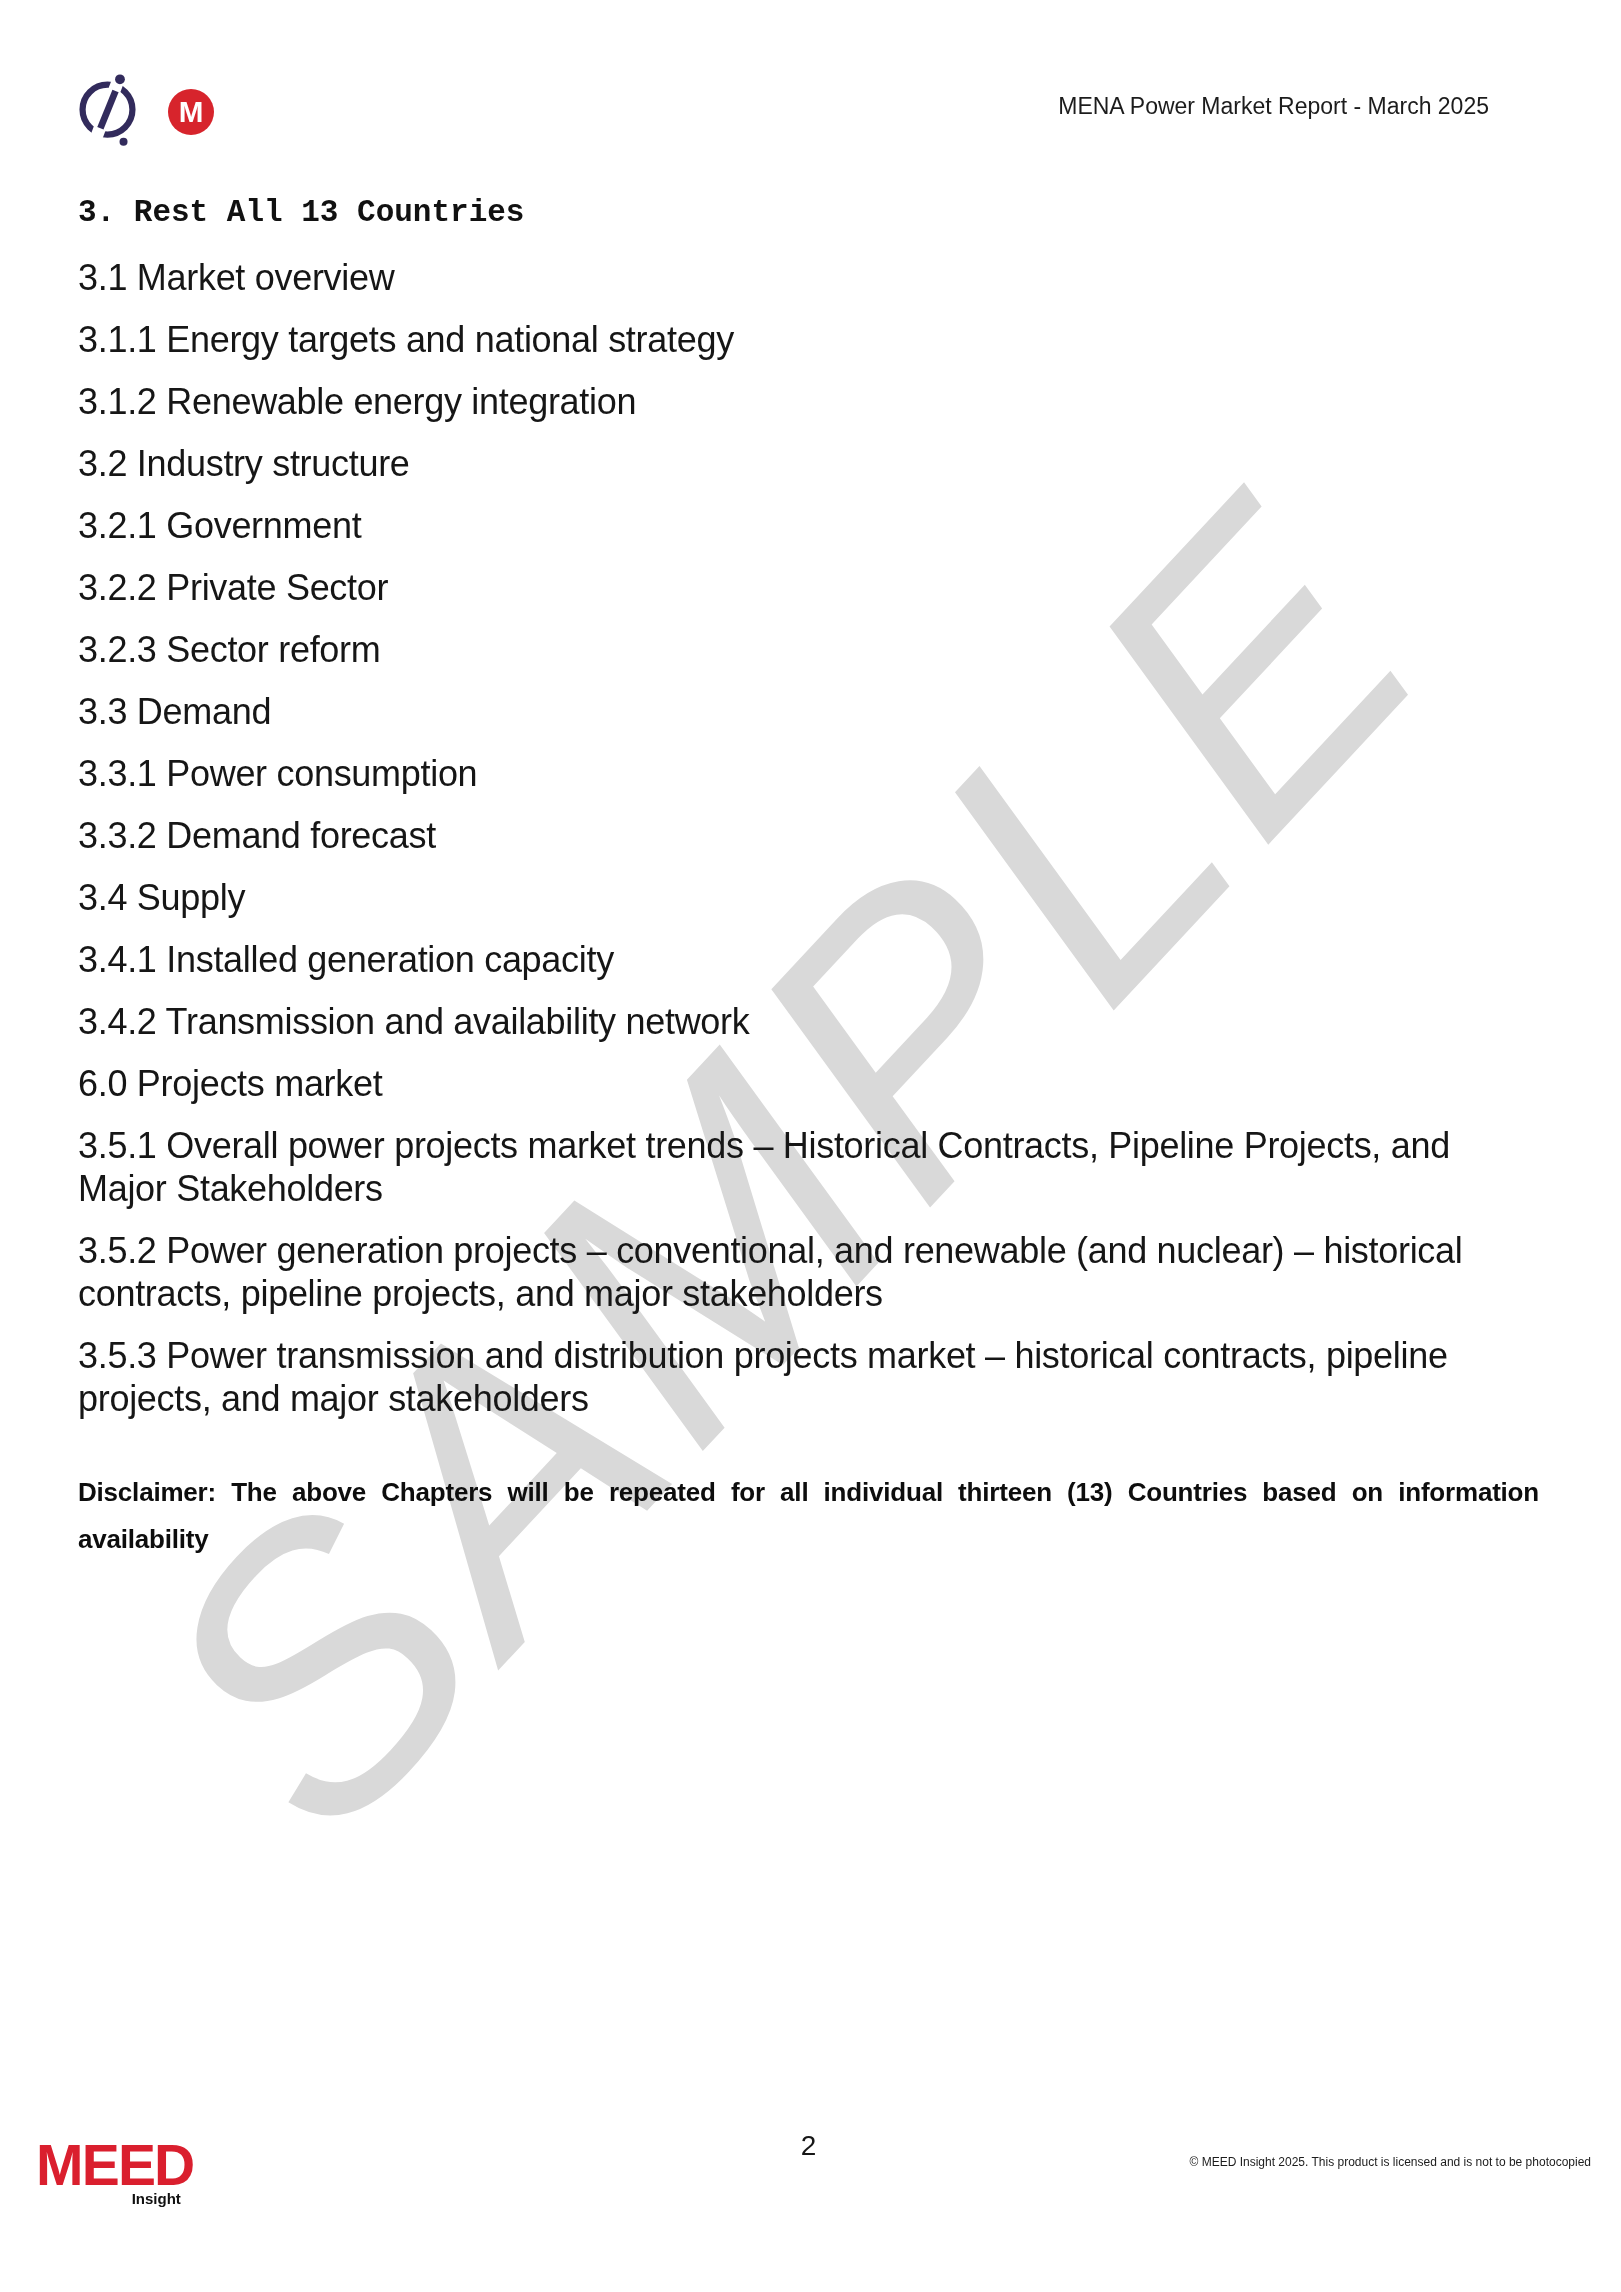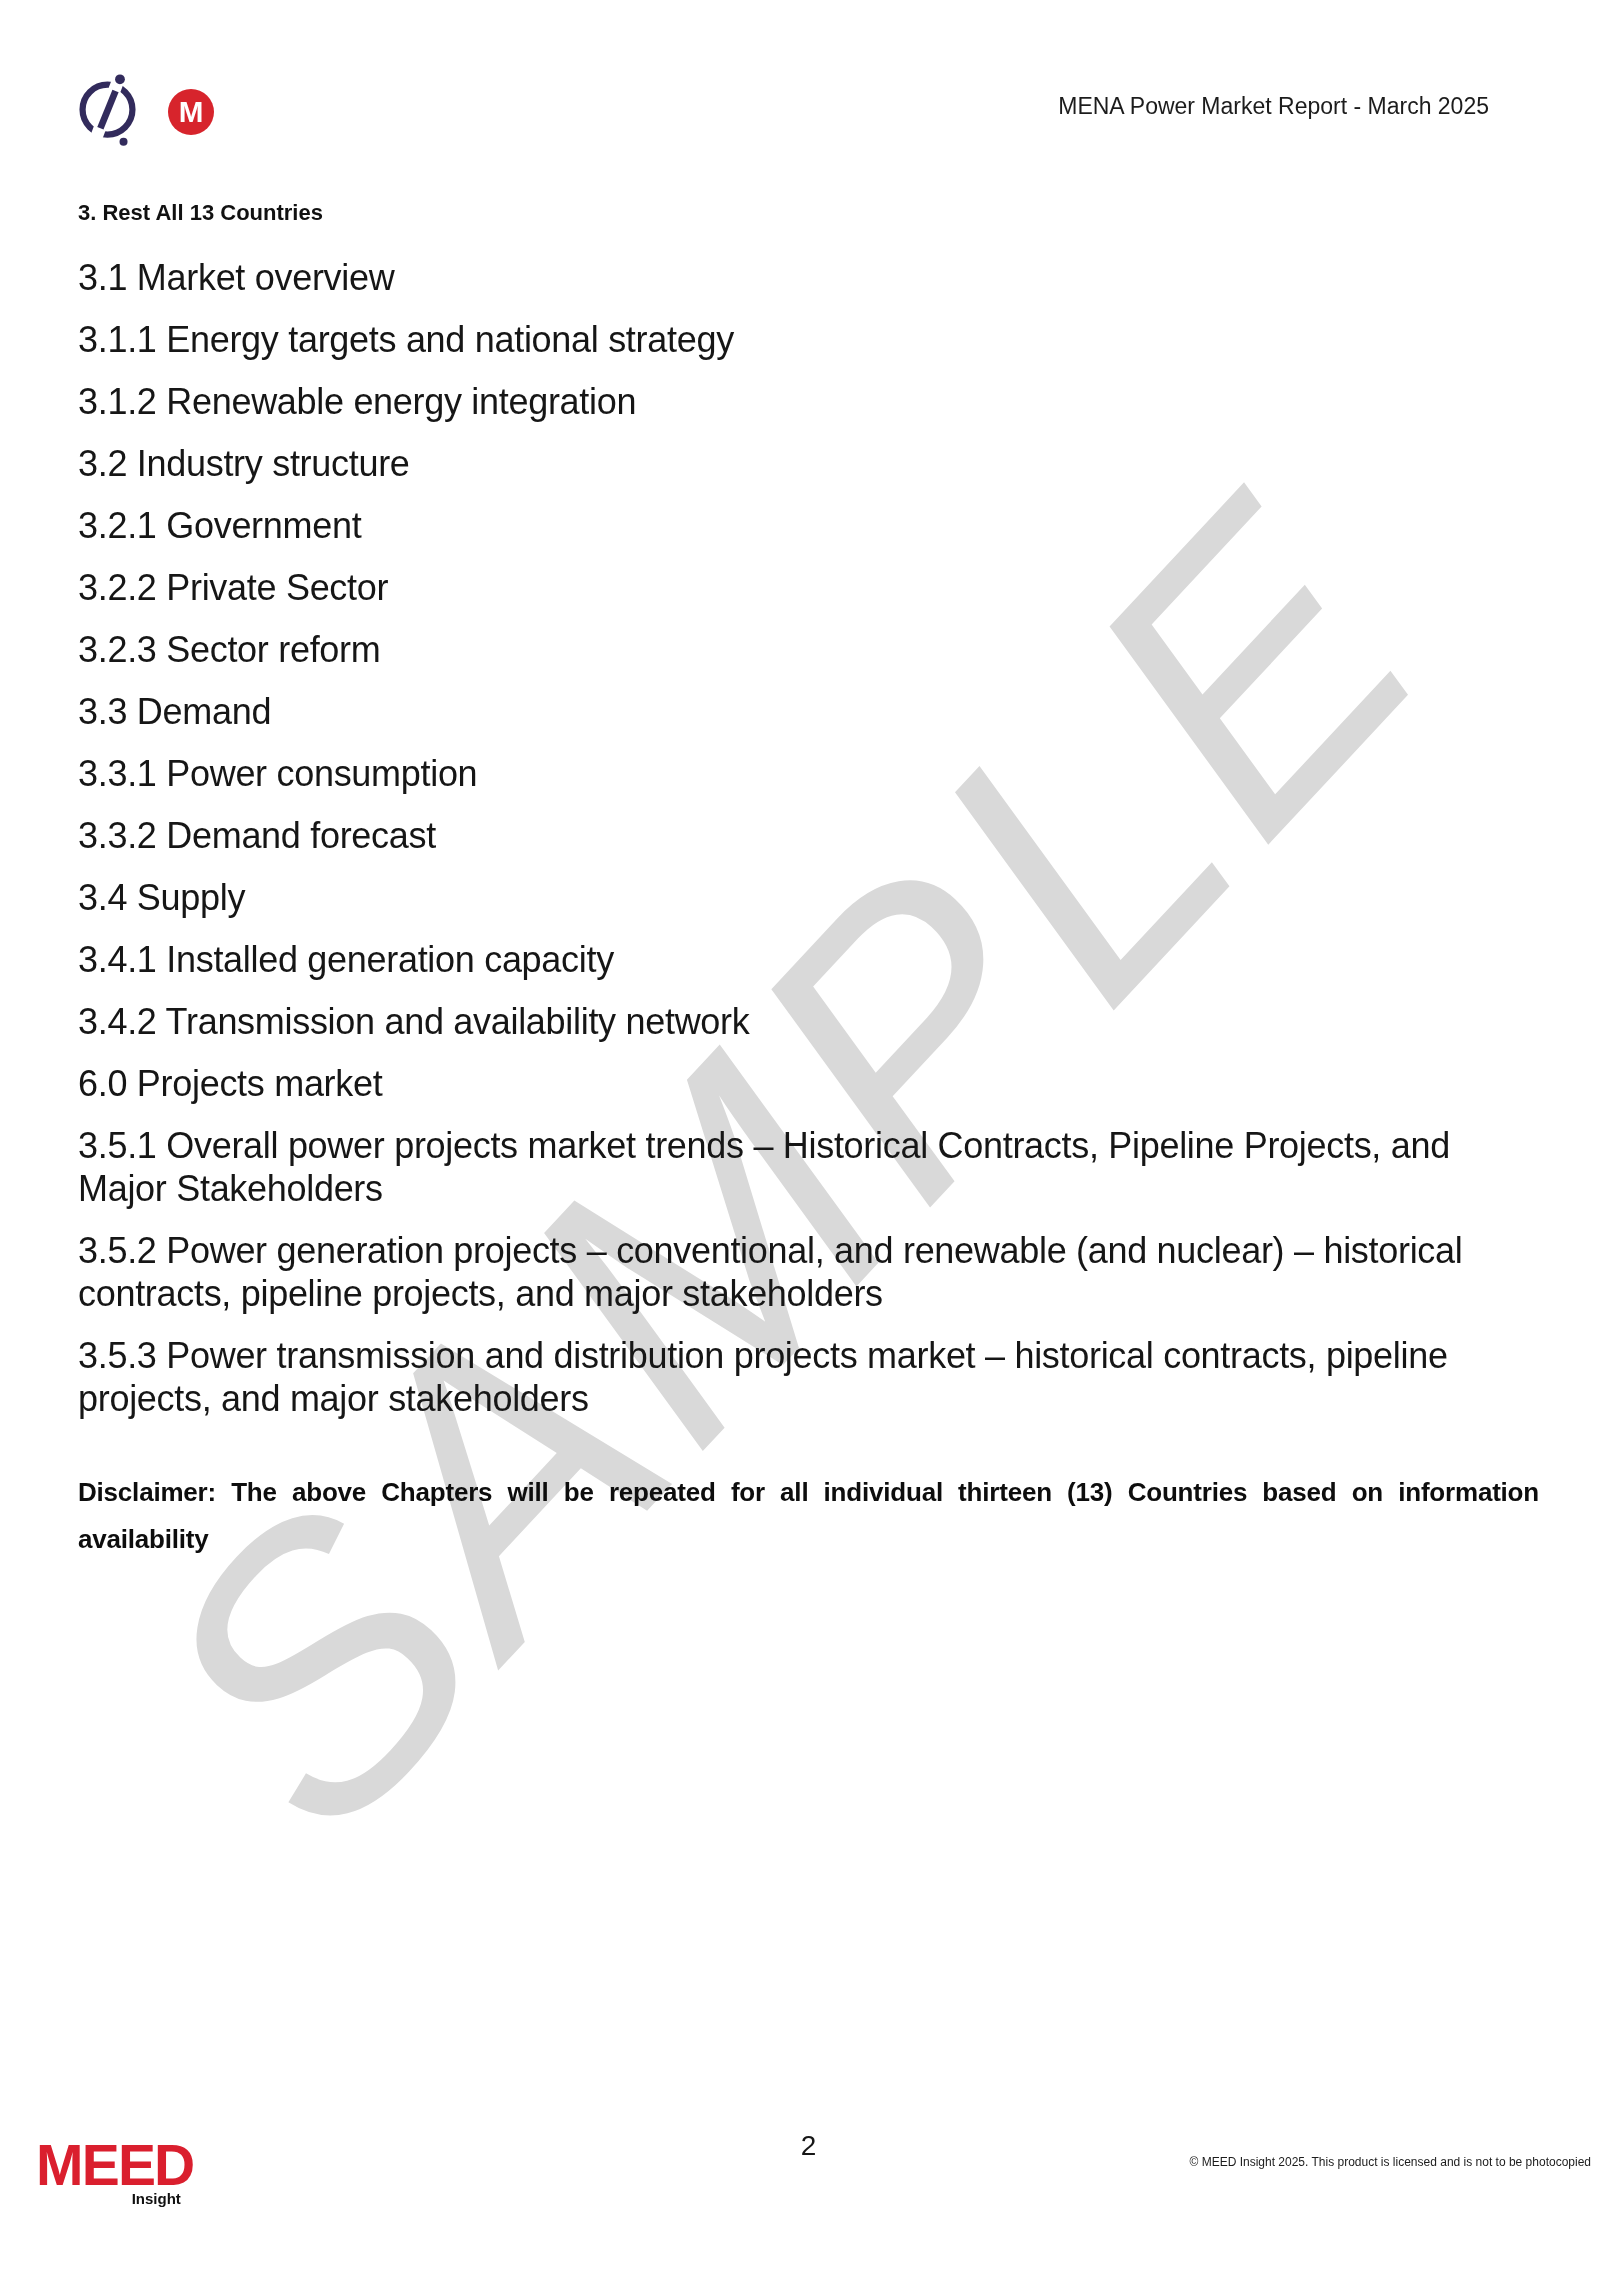--- a/index.html
+++ b/index.html
@@ -41,21 +41,21 @@
   .report-title {
     position: absolute; right: 132px; top: 93px;
     font-size: 23px; color: #1c1c1c; white-space: nowrap; text-align: center;
   }
   
   .content {
     position: absolute; left: 78px; top: 0; width: 1461px; z-index: 1;
   }
   .chapter-heading {
     margin: 193px 0 0 0;
-    font-size: 22px; line-height: 39px; font-weight: bold; color: #111;
+    font-size: 31px; line-height: 39px; font-weight: bold; color: #111; font-family: Liberation Mono, monospace;
   }
   .toc-list { margin-top: 24px; }
   .toc-item {
     margin: 0 0 19px 0;
     font-size: 36px; line-height: 43px; letter-spacing: -0.3px;
     color: #161616;
   }
   .disclaimer {
     margin: 49px 0 0 0;
     font-size: 26px; line-height: 47px; font-weight: bold; color: #0d0d0d;

